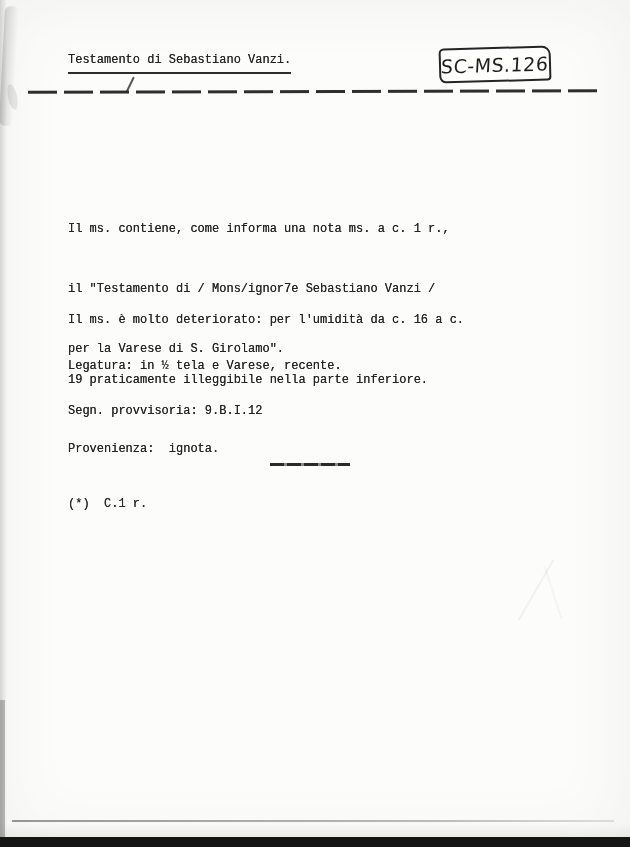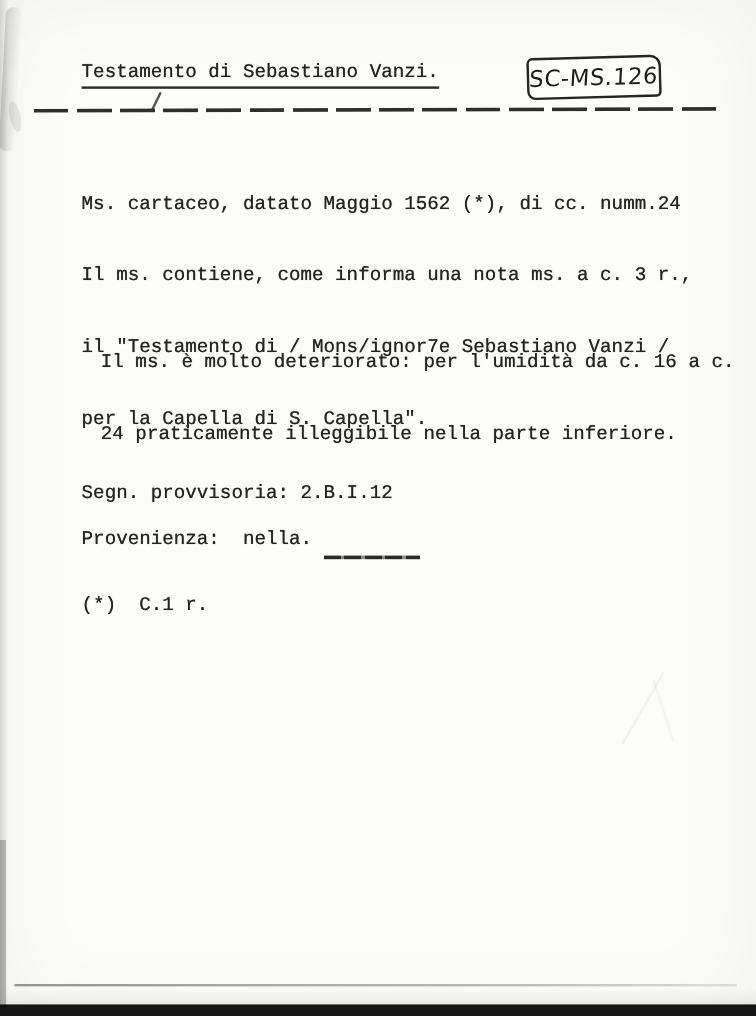--- a/index.html
+++ b/index.html
@@ -4,21 +4,21 @@
 <style>
   html,body{margin:0;padding:0;background:#e8e8e6;}
   .page{
     position:relative;width:630px;height:847px;margin:0 auto;
     background:#fcfcfa;overflow:hidden;
     box-shadow:inset 0 0 70px rgba(90,90,85,0.07);
     font-family:"Liberation Mono","DejaVu Sans Mono",monospace;
     color:#242424;
   }
   .tw{
-    font-size:16px;line-height:20px;white-space:pre;
+    font-size:12px;line-height:20px;white-space:pre;
     text-shadow:0 0 0.6px rgba(35,35,35,0.85);
   }
   .title-wrap{position:absolute;left:68px;top:50px;}
   .title{
     display:inline-block;padding-bottom:2px;
     border-bottom:2px solid #2c2c2c;
   }
   .shelf-box{
     position:absolute;left:439px;top:47px;width:108px;height:31px;
     border:2.5px solid #252525;border-radius:5px 9px 4px 7px;
@@ -36,21 +36,21 @@
     background:#3a3a3a;transform:rotate(26deg);border-radius:1px;opacity:.85;
   }
   .dashed-rule{
     position:absolute;left:28px;top:90px;width:576px;height:3px;
     background:repeating-linear-gradient(90deg,#2e2e2e 0 29px,rgba(46,46,46,0) 29px 36px);
     transform:rotate(-0.15deg);
   }
   .para{position:absolute;left:68px;}
   .p1{top:120px;}
   .p2{top:179px;}
-  .p3{top:252px;margin-left:16px;}
+  .p3{top:270px;}
   .p4{top:316px;}
   .p5{top:361px;}
   .p6{top:399px;}
   .foot-rule{
     position:absolute;left:270px;top:463px;width:80px;height:2.5px;
     background:repeating-linear-gradient(90deg,#2a2a2a 0 14px,rgba(42,42,42,0.55) 14px 17px);
   }
   .footnote{position:absolute;left:68px;top:494px;}
   
   .art{position:absolute;pointer-events:none;}
@@ -86,41 +86,43 @@
   </div>
 
   <div class="shelf-box">
     <span class="shelf-label">SC-MS.126</span>
   </div>
 
   <div class="stray-mark"></div>
   <div class="dashed-rule"></div>
 
   <div class="para p1 tw">
-    <div>Ms. cartaceo, datato Maggio 1562 (*), di cc. numm.24</div>
   </div>
 
   <div class="para p2 tw">
-    <div>Il ms. contiene, come informa una nota ms. a c. 3 r.,</div>
+    <div>Il ms. contiene, come informa una nota ms. a c. 1 r.,</div>
     <div>il "Testamento di / Mons/ignor7e Sebastiano Vanzi /</div>
-    <div>per la Capella di S. Capella".</div>
+    <div>per la Varese di S. Girolamo".</div>
   </div>
 
   <div class="para p3 tw">
     <div>Il ms. è molto deteriorato: per l'umidità da c. 16 a c.</div>
-    <div>24 praticamente illeggibile nella parte inferiore.</div>
+    <div>19 praticamente illeggibile nella parte inferiore.</div>
   </div>
 
+  <div class="para p4 tw">
+    <div>Legatura: in ½ tela e Varese, recente.</div>
+  </div>
 
   <div class="para p5 tw">
-    <div>Segn. provvisoria: 2.B.I.12</div>
+    <div>Segn. provvisoria: 9.B.I.12</div>
   </div>
 
   <div class="para p6 tw">
-    <div>Provenienza:  nella.</div>
+    <div>Provenienza:  ignota.</div>
   </div>
 
   <div class="foot-rule"></div>
 
   <div class="footnote tw">(*)  C.1 r.</div>
 
   <div class="art ghost-mark"></div>
   <div class="art ghost-mark2"></div>
   <div class="art bottom-shade"></div>
   <div class="art paper-edge-line"></div>

